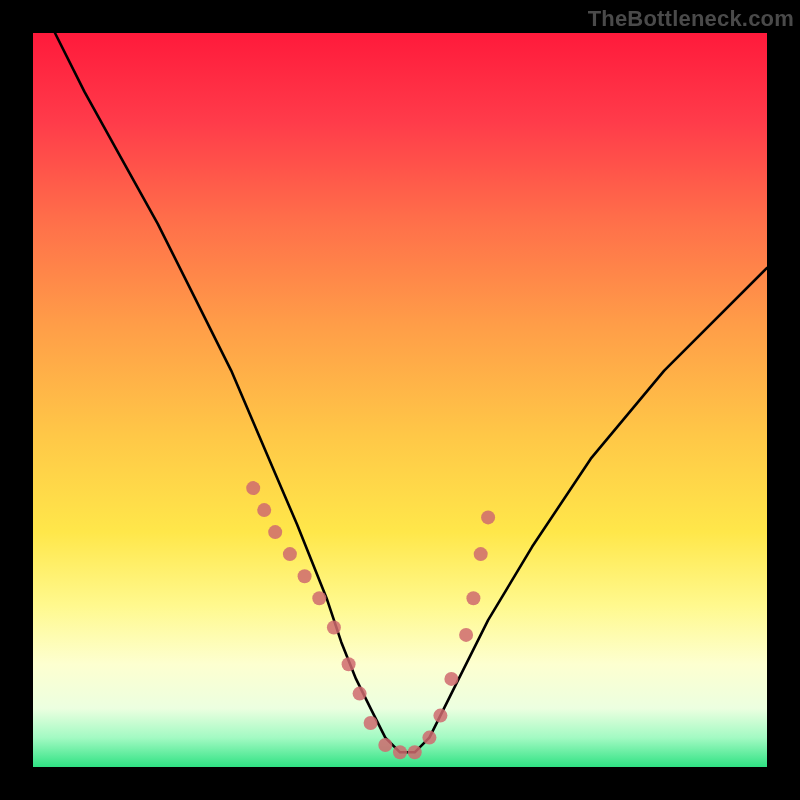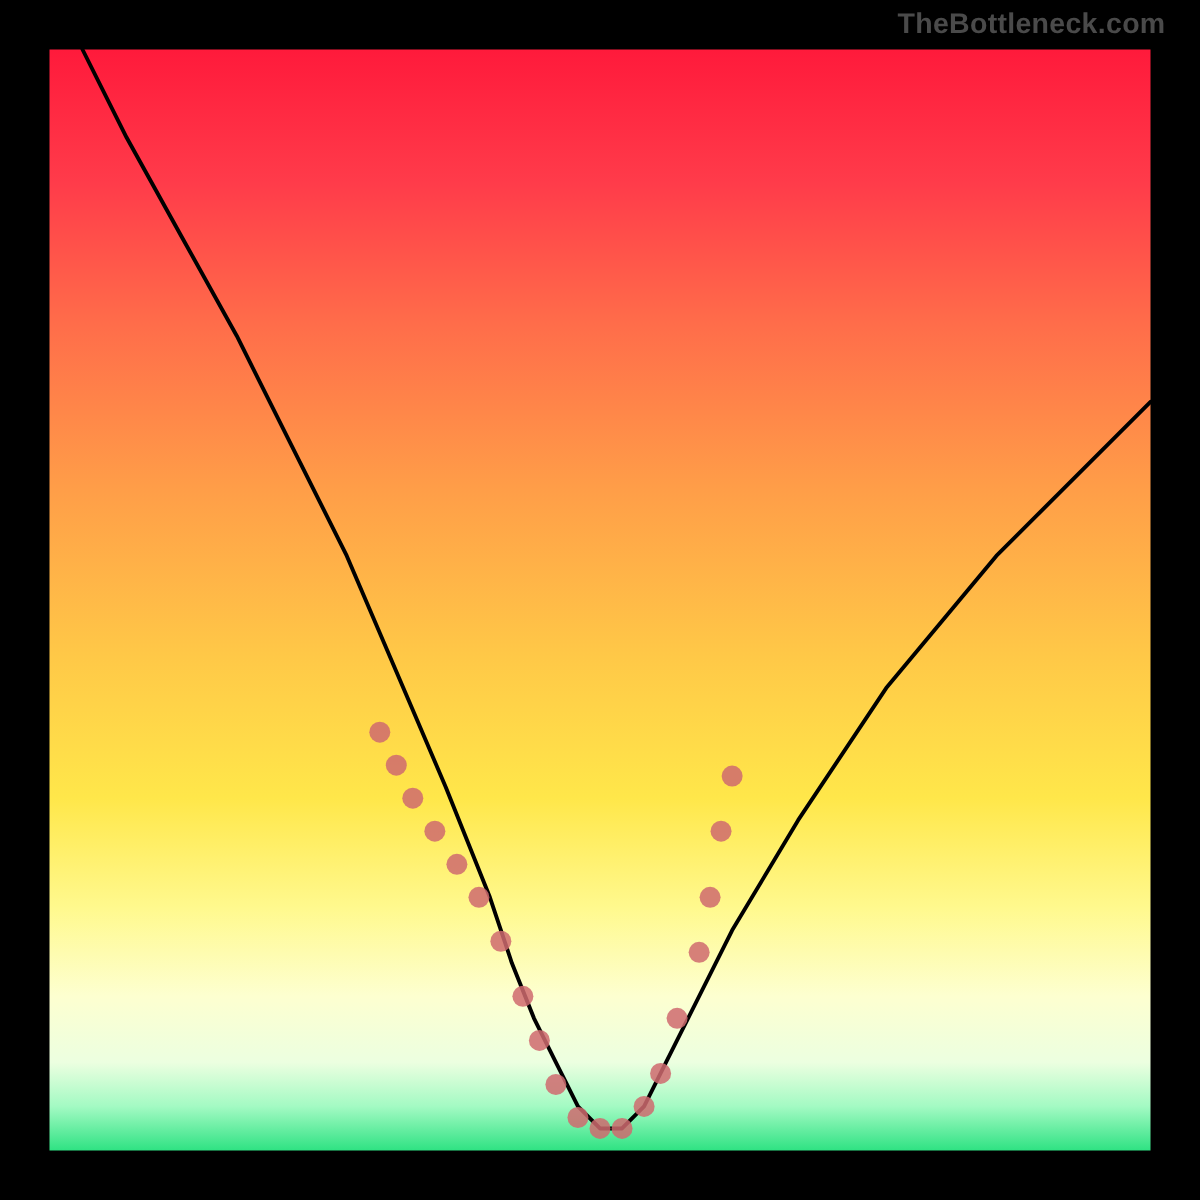--- a/index.html
+++ b/index.html
@@ -35,23 +35,23 @@
       #fff98e 78%,
       #fdffd0 86%,
       #ecffe0 92%,
       #a3fac3 96%,
       #2fe283 100%
     );
   }
   .watermark {
     position: absolute;
     top: 6px;
-    right: 23px;
+    right: 6px;
     color: #4a4a4a;
-    font-size: 19px;
+    font-size: 22px;
     font-weight: 600;
     letter-spacing: 0.2px;
     z-index: 5;
   }
   svg.curve {
     position: absolute;
     left: 0;
     top: 0;
     width: 734px;
     height: 734px;

